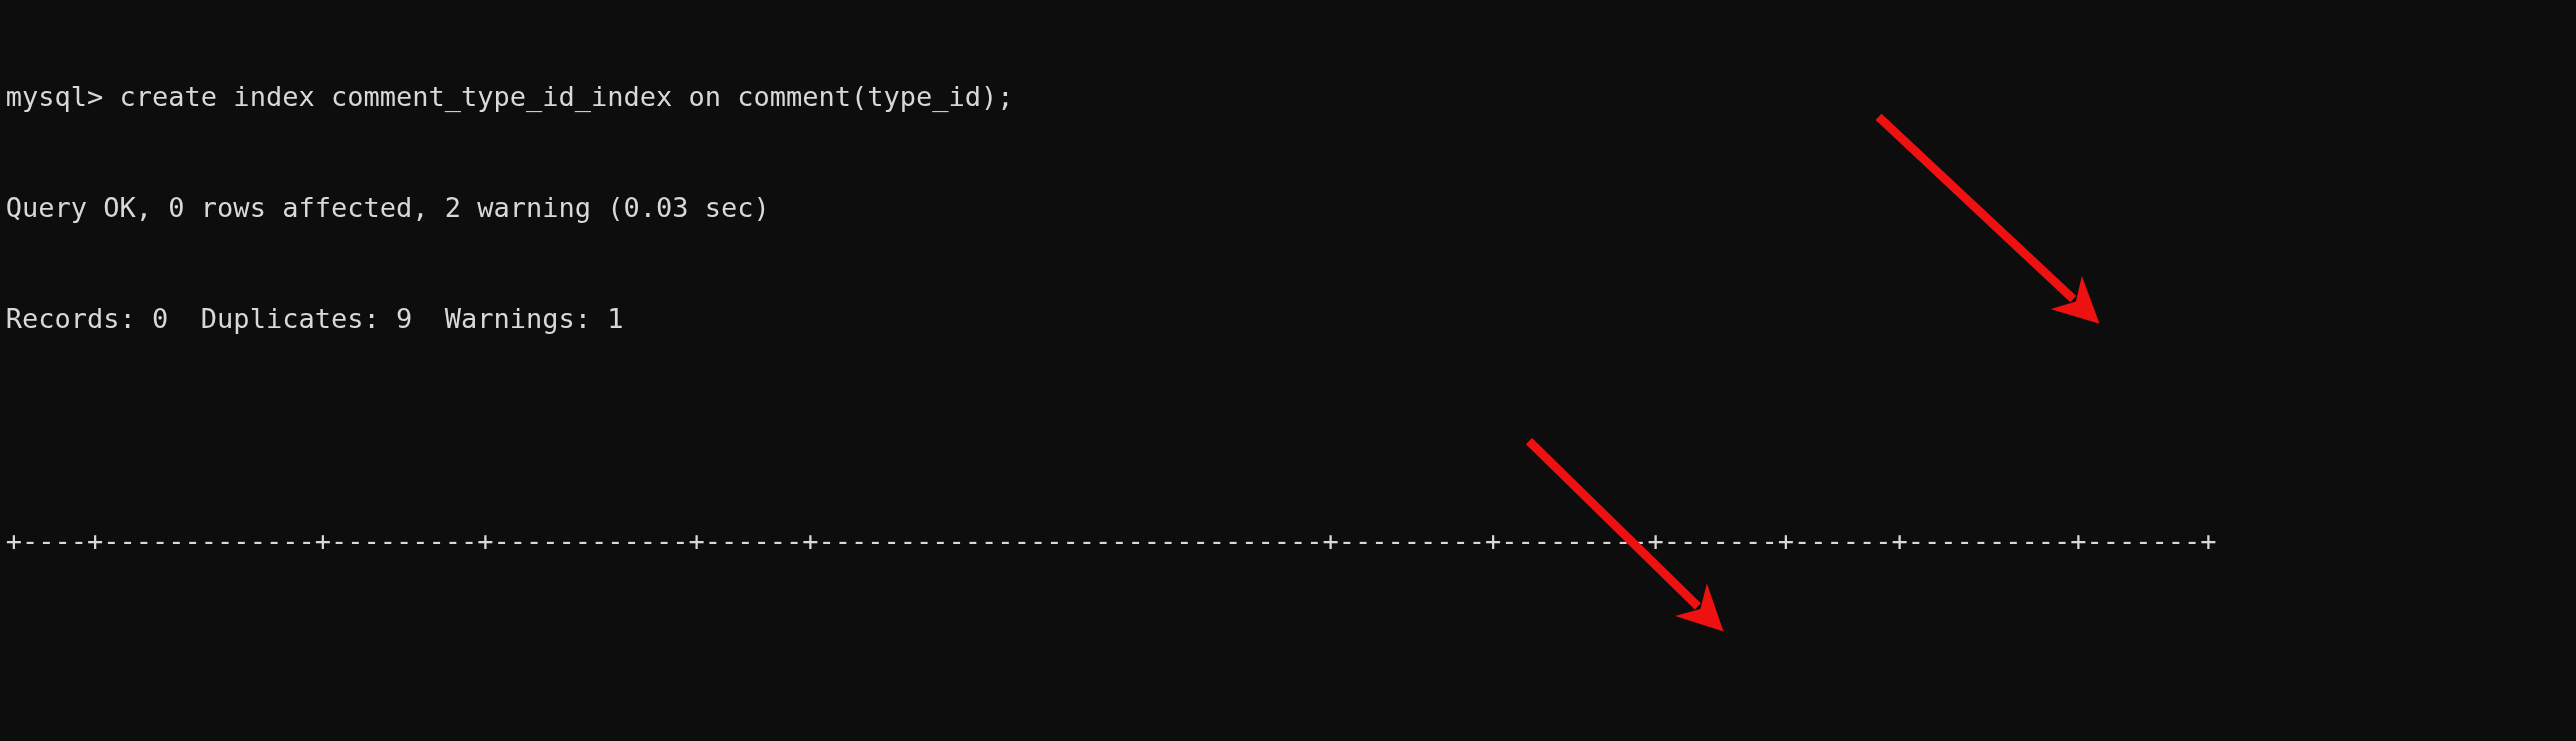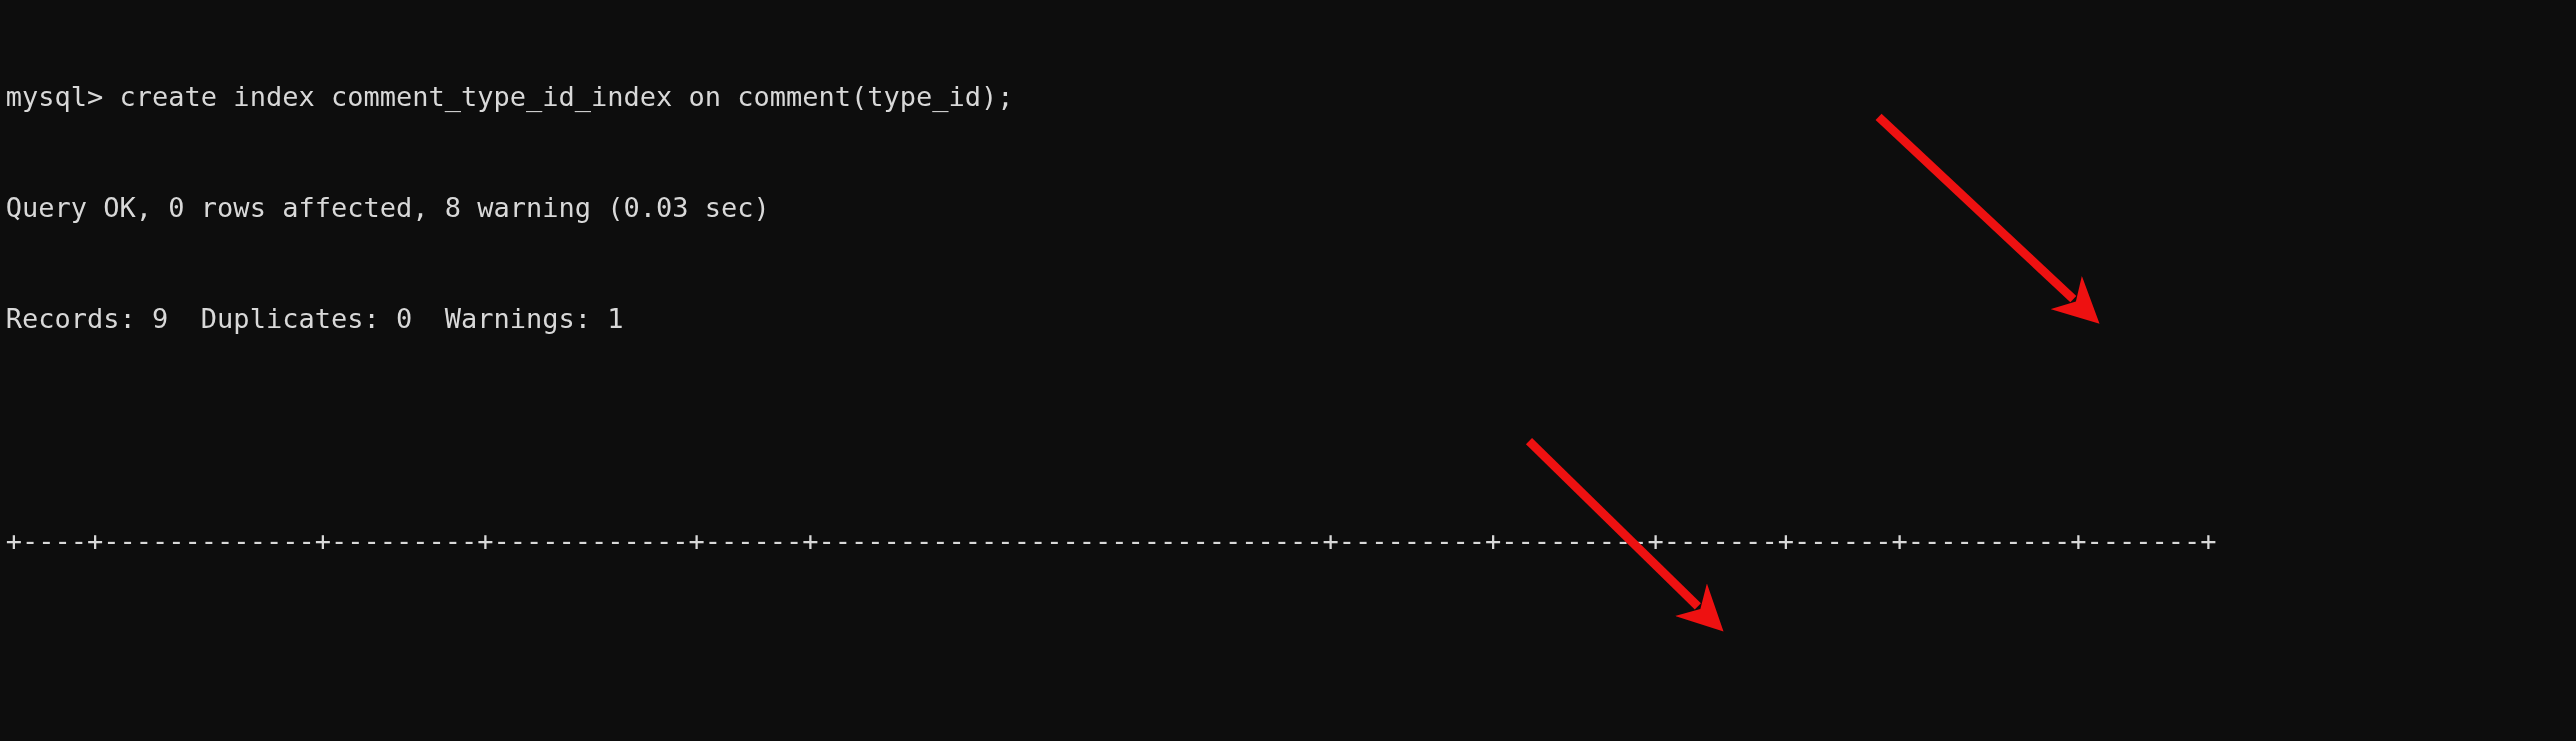--- a/index.html
+++ b/index.html
@@ -49,22 +49,22 @@
     pointer-events: none;
   }
 </style>
 </head>
 <body>
 
 <div id="screen">
 
   <div id="terminal">
     <span class="line">mysql&gt; create index comment_type_id_index on comment(type_id);</span>
-    <span class="line">Query OK, 0 rows affected, 8 warning (0.03 sec)</span>
-    <span class="line">Records: 9  Duplicates: 0  Warnings: 1</span>
+    <span class="line">Query OK, 0 rows affected, 2 warning (0.03 sec)</span>
+    <span class="line">Records: 0  Duplicates: 9  Warnings: 1</span>
     <span class="blank"></span>
     <span class="line">+----+-------------+---------+------------+------+-------------------------------+---------+---------+-------+------+----------+-------+</span>
     
     
     
     
     
     
     
     

